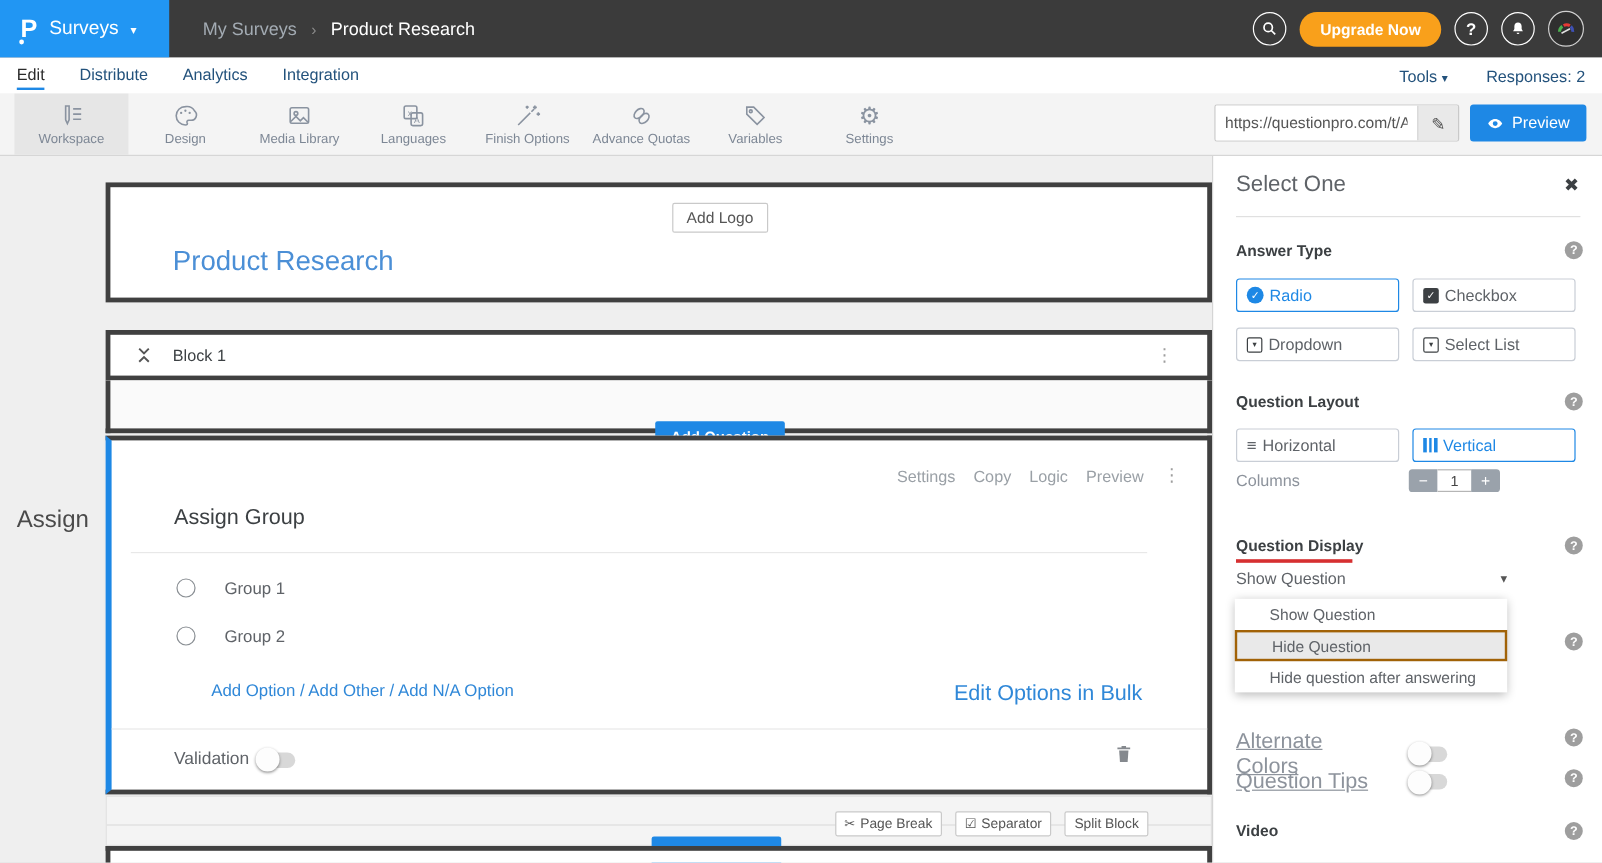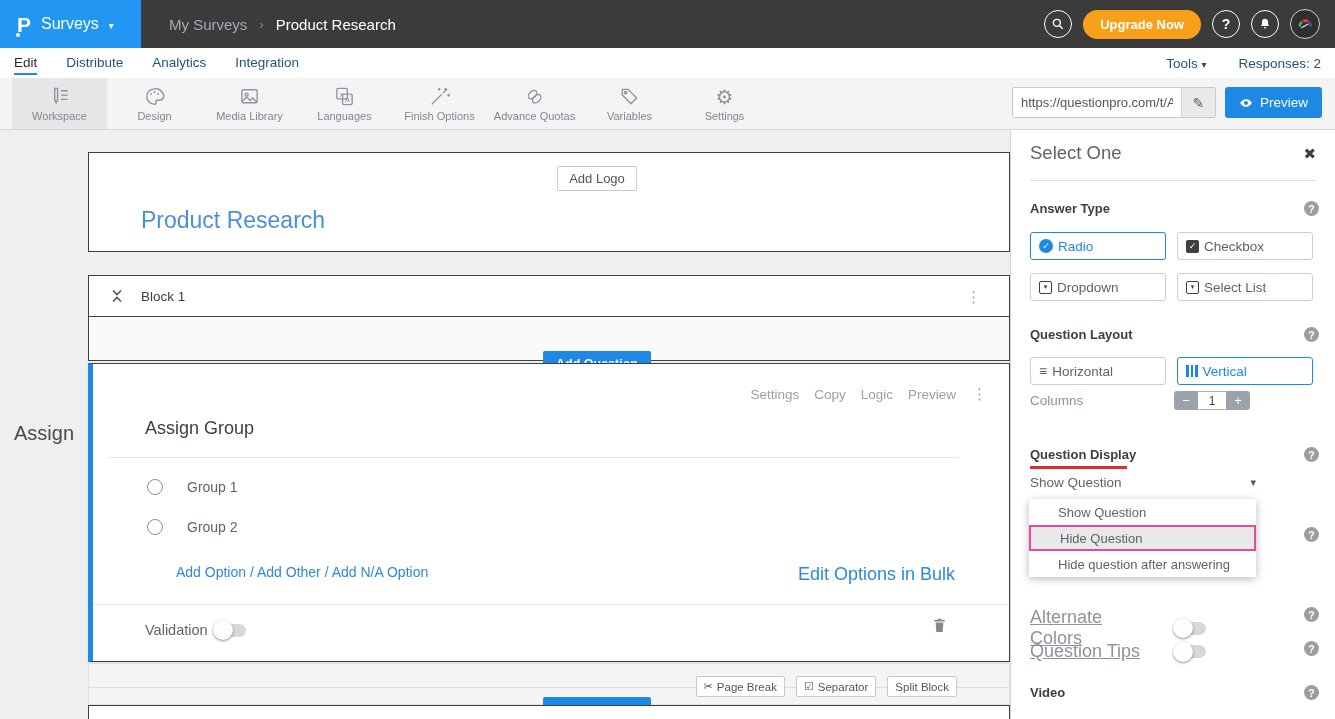--- a/index.html
+++ b/index.html
@@ -39,21 +39,21 @@
   .tool svg { width:23px; height:23px; stroke:#8a93a0; fill:none; stroke-width:1.4; }
   .tool .uni-icon { font-size:20px; line-height:22px; color:#8a93a0; }
   .toolbar-right { position:absolute; right:13px; top:9px; display:flex; gap:9px; }
   .url-wrap { display:flex; align-items:stretch; border:1px solid #c9c9c9; background:#fff; height:31px; border-radius:2px; overflow:hidden; }
   .url-wrap input { border:none; outline:none; width:168px; font-size:13px; color:#555; padding:0 8px; font-family:"Liberation Sans",sans-serif; background:#fff; }
   .url-pencil { width:34px; background:#e9e9e9; border-left:1px solid #d5d5d5; display:flex; align-items:center; justify-content:center; color:#555; font-size:14px; cursor:pointer; }
   .preview-btn { height:31px; background:#1e88e5; border:none; border-radius:3px; color:#fff; font-size:13.5px; display:flex; align-items:center; gap:7px; padding:0 14px; cursor:pointer; font-family:"Liberation Sans",sans-serif; }
   
   .main { position:absolute; top:130px; left:0; width:1010px; bottom:0; background:#efefef; }
   .group-label { position:absolute; left:14px; top:292px; font-size:20px; color:#4a4a4a; }
-  .card { position:absolute; left:88px; width:922px; background:#fff; border:1px solid #404040; }
+  .card { position:absolute; left:88px; width:922px; background:#fff; border:4px solid #404040; }
   .survey-header { top:22px; height:100px; }
   .add-logo-btn { position:absolute; top:13px; left:508px; transform:translateX(-50%); background:#fff; border:1px solid #c9c9c9; border-radius:2px; font-size:13px; color:#555; padding:4px 11px; cursor:pointer; font-family:"Liberation Sans",sans-serif; }
   .survey-title { position:absolute; left:52px; bottom:17px; font-size:23px; color:#4b8fd6; cursor:text; }
   .block-header { top:145px; height:42px; display:flex; align-items:center; }
   .collapse-icon { margin-left:22px; cursor:pointer; display:flex; flex-direction:column; align-items:center; }
   .block-title { margin-left:18px; font-size:13.5px; color:#3c4043; }
   .kebab { color:#9e9e9e; font-size:15px; letter-spacing:0; cursor:pointer; line-height:1; }
   .block-header .kebab { margin-left:auto; margin-right:28px; }
   .addq-row { top:187px; height:44px; background:#fafafa; border-top:none; }
   .btn-primary { position:absolute; top:10px; left:508px; transform:translateX(-50%); background:#1e88e5; border:none; border-radius:2px; color:#ffffff; font-size:12.5px; font-weight:bold; padding:6px 13px; cursor:pointer; font-family:"Liberation Sans",sans-serif; white-space:nowrap;margin-top:24px; }
@@ -101,21 +101,21 @@
   .stepper { position:absolute; left:144px; display:flex; align-items:center; }
   .step-btn { width:24px; height:19px; background:#9aa2ab; color:#fff; border:none; font-size:13px; line-height:1; cursor:pointer; }
   .step-btn.minus { border-radius:3px 0 0 3px; }
   .step-btn.plus { border-radius:0 3px 3px 0; }
   .stepper input { width:28px; height:19px; border:1px solid #b5b5b5; border-left:none; border-right:none; text-align:center; font-size:12px; color:#444; outline:none; font-family:"Liberation Sans",sans-serif; }
   .red-underline { position:absolute; left:19px; width:97px; height:3px; background:#d63031; }
   .qd-select { position:absolute; left:19px; top:345px; width:226px; display:flex; align-items:center; justify-content:space-between; font-size:13.5px; color:#5f6368; cursor:pointer; }
   .qd-select .caret { font-size:11px; color:#555; }
   .qd-menu { position:absolute; left:18px; top:369px; width:227px; background:#fff; box-shadow:0 2px 8px rgba(0,0,0,.28); z-index:10; }
   .qd-item { height:26px; display:flex; align-items:center; padding-left:29px; font-size:13px; color:#5f6368; cursor:pointer; }
-  .qd-item.highlighted { background:#e9e9e9; border:2px solid #ec4899; }
+  .qd-item.highlighted { background:#e9e9e9; border:2px solid #a16207; }
   .toggle-row { position:absolute; left:19px; display:flex; align-items:center; }
   .toggle-row .lbl { font-size:18px; color:#8d939c; width:125px;text-decoration:underline; }
   svg.line-ic { display:block; }
 </style>
 </head>
 <body>
 
 <div class="app">
 
   <div class="topbar">

